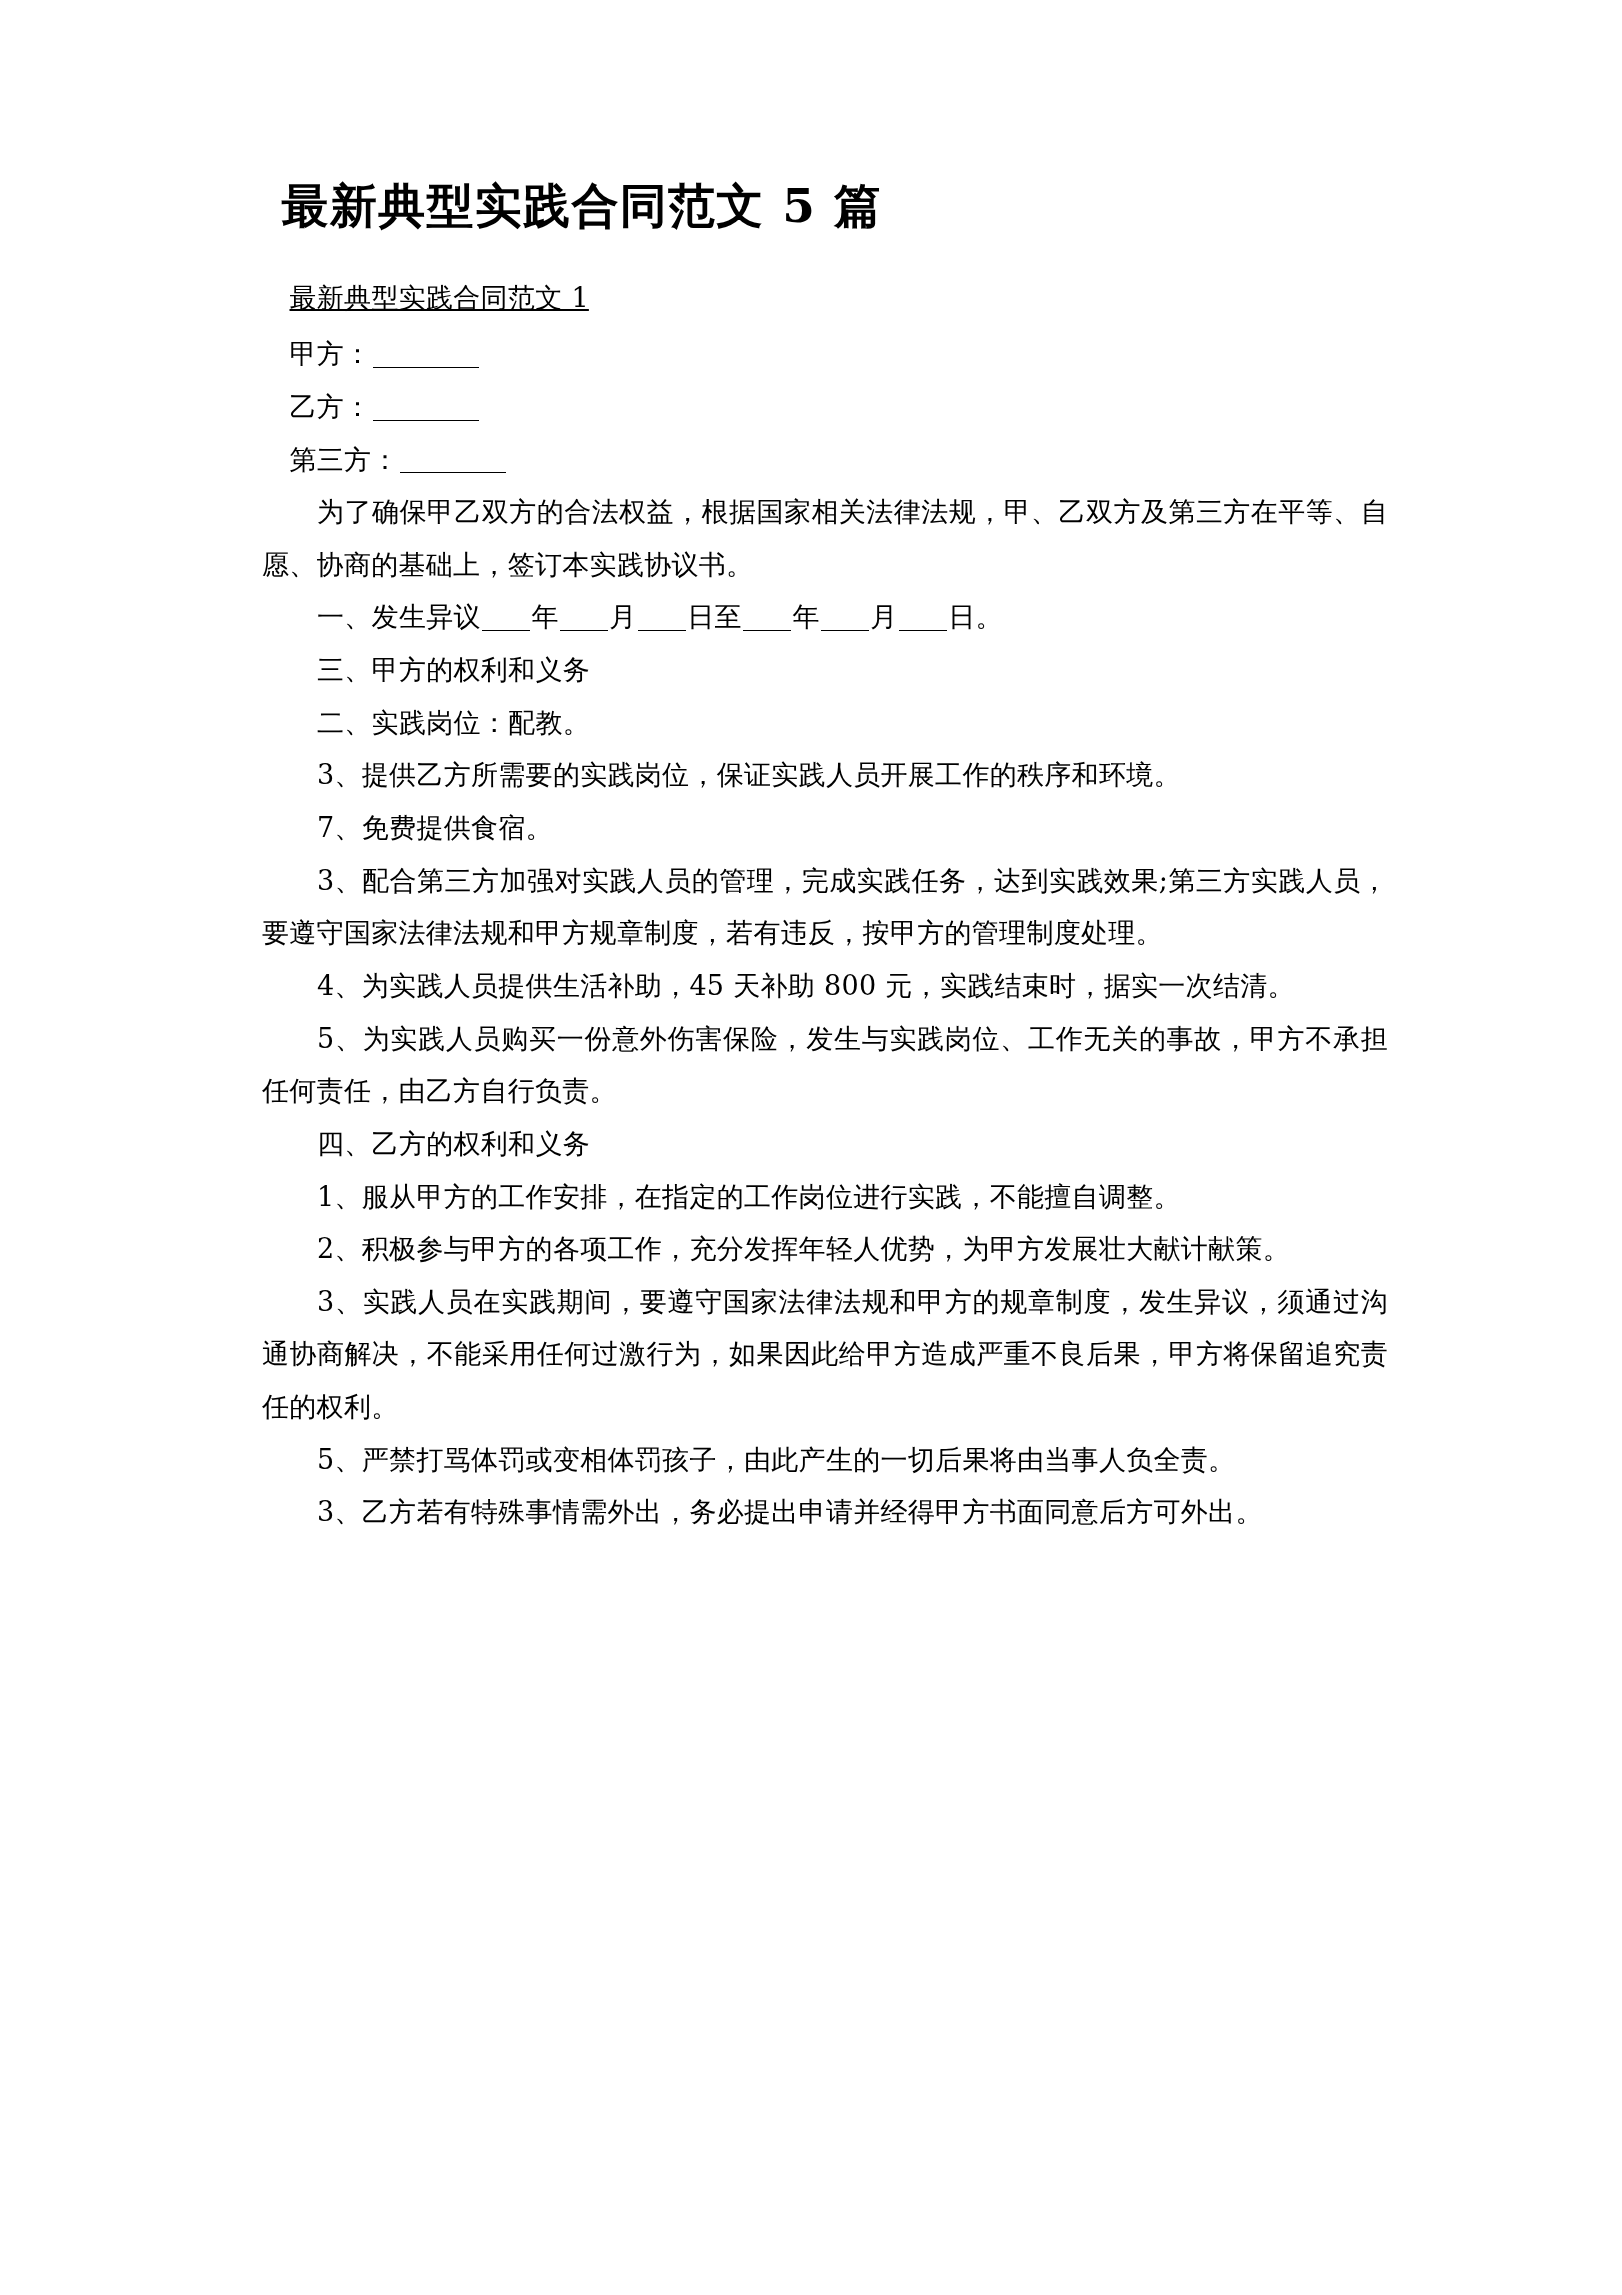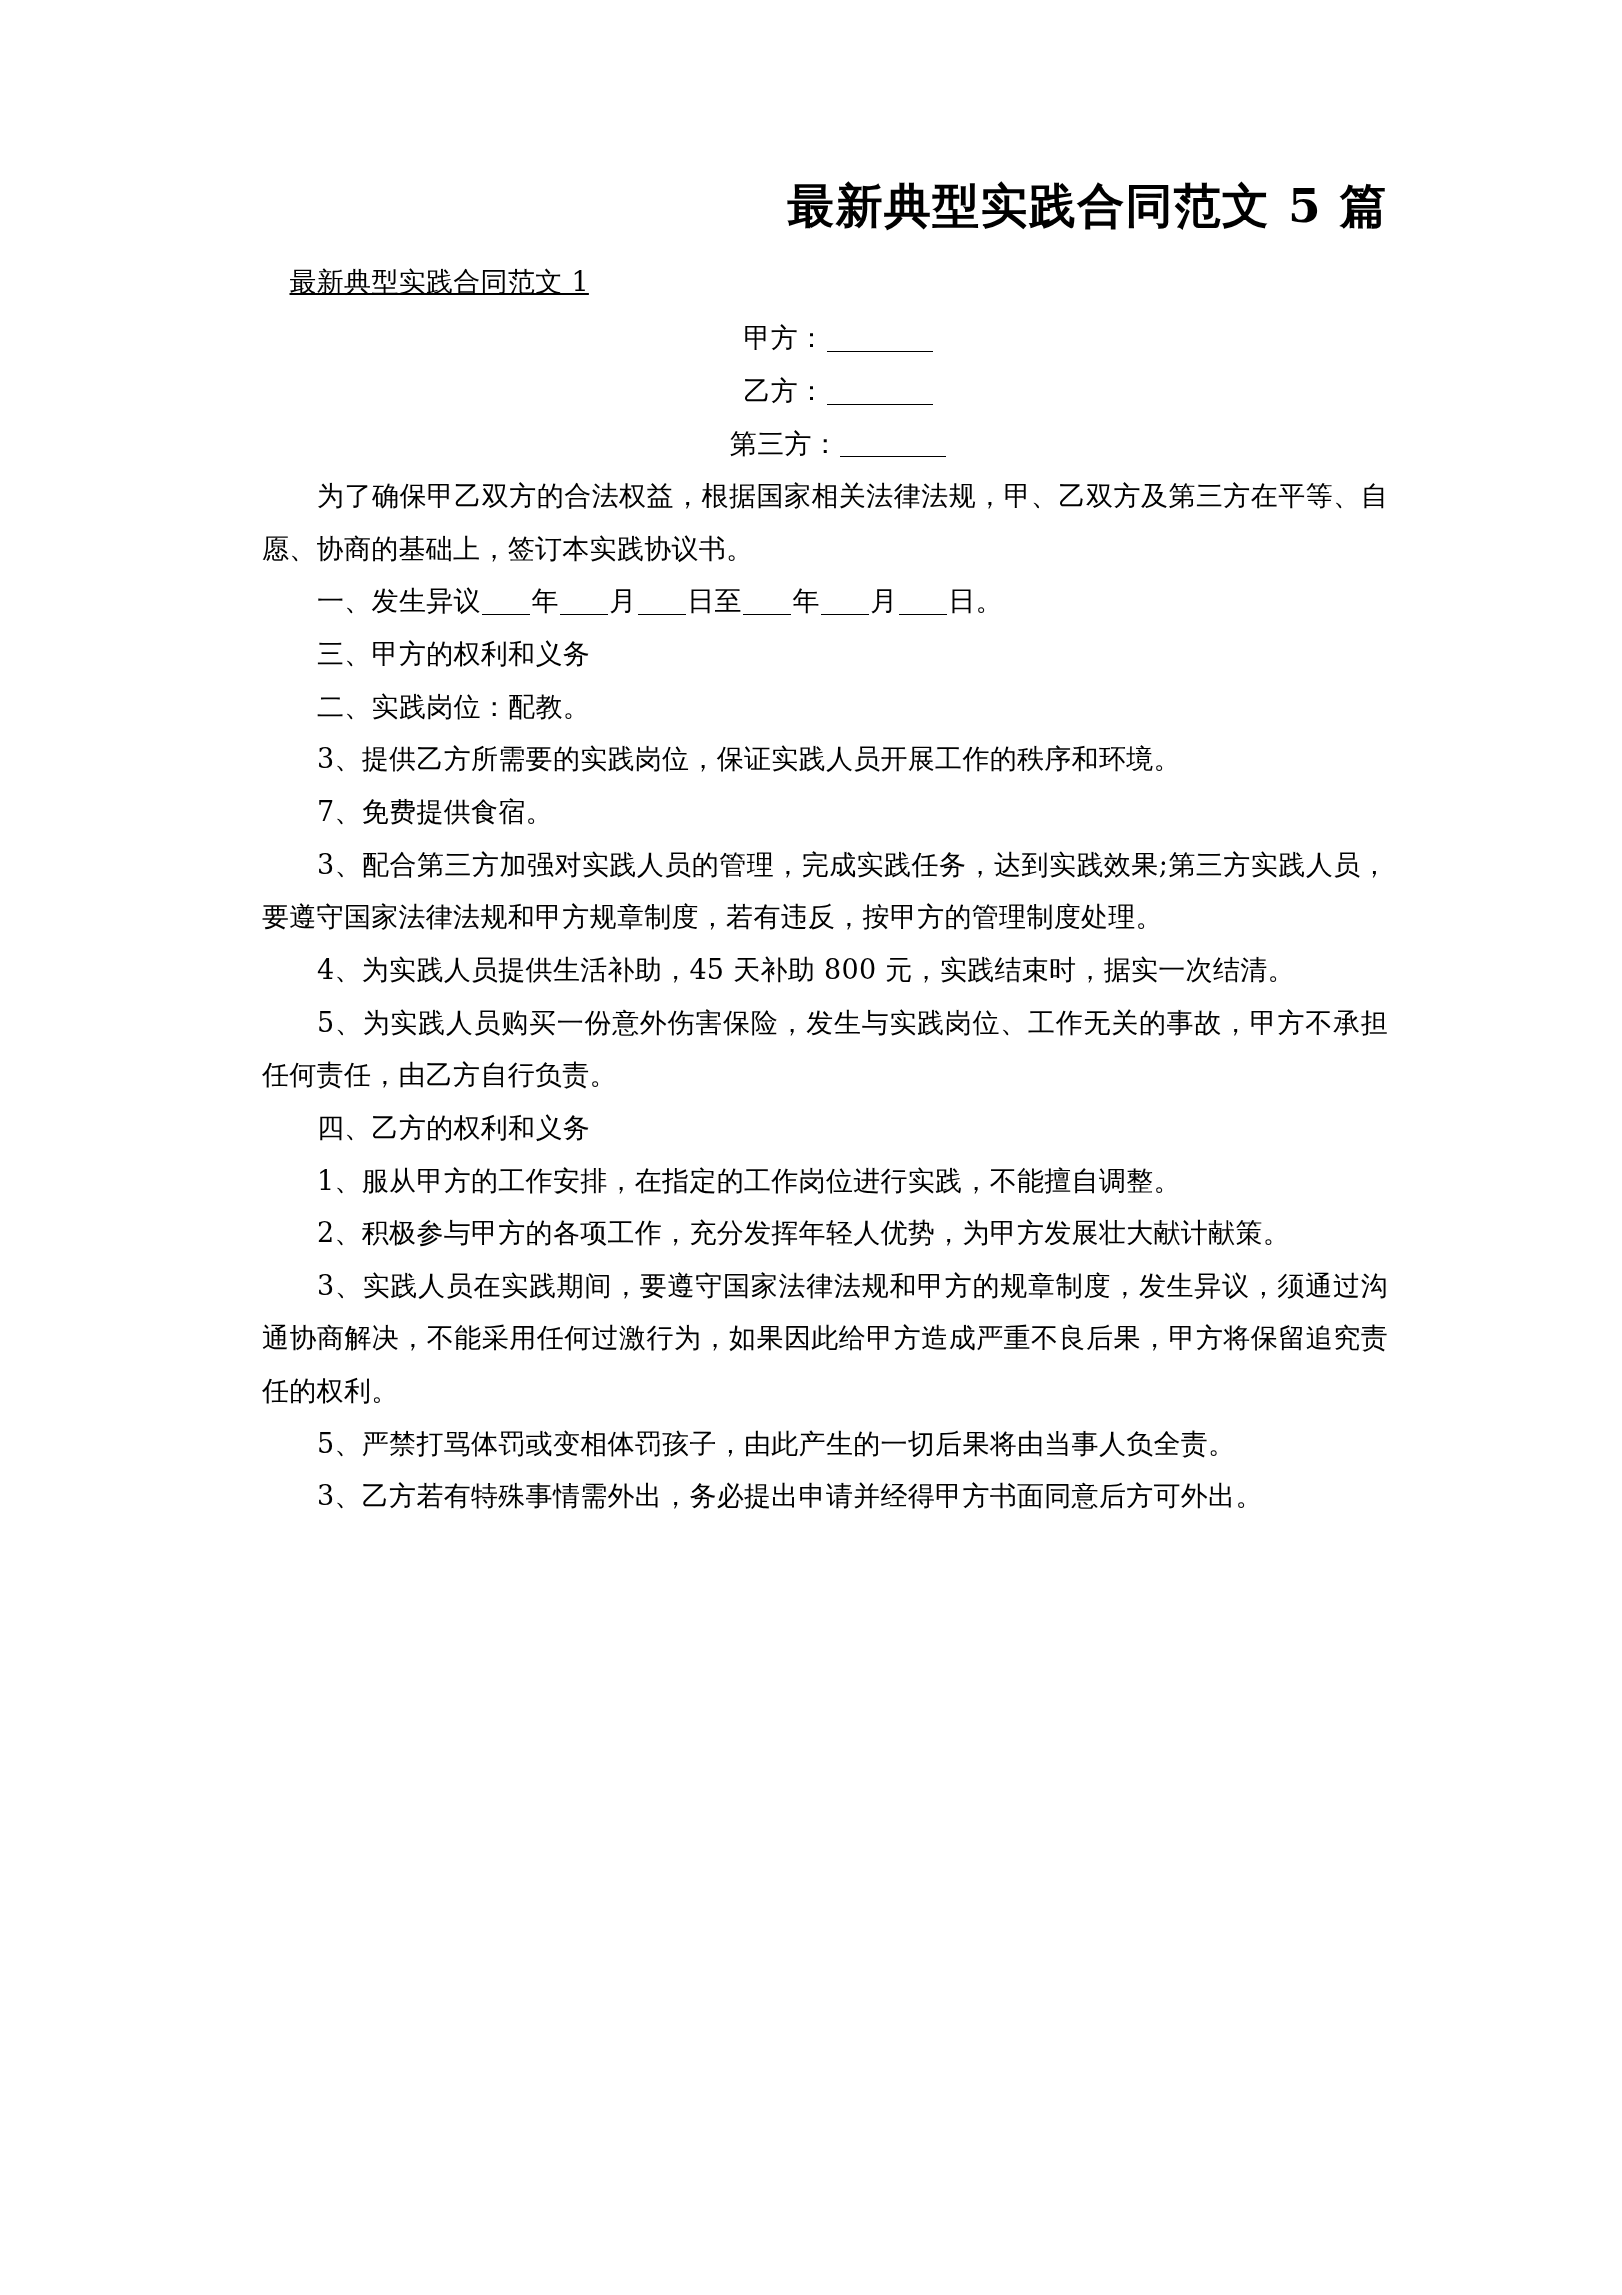--- a/index.html
+++ b/index.html
@@ -19,42 +19,41 @@
   }
   .content {
     position: absolute;
     left: 262px;
     top: 177px;
     width: 1126px;
   }
   .doc-title {
     font-size: 47px;
     font-weight: bold;
-    text-align: right;
+    text-align: left;
     line-height: 1.25;
     letter-spacing: 1.3px;
-    margin: 0 0 20px 0;
+    margin: 0 0 36px 0;
     padding-left: 19.6px;
   }
   .subtitle {
     font-size: 27px;
     line-height: 1.95;
     margin: 0 0 3.9px 0;
     padding-left: 27.5px;
     letter-spacing: 0.3px;
     text-decoration: underline;
   }
   .party-line {
     font-size: 27px;
     line-height: 1.95;
     margin: 0;
     padding-left: 27.5px;
     white-space: nowrap;
     letter-spacing: 0.3px;
-    text-align: center;
   }
   .blank {
     display: inline-block;
     border-bottom: 1.3px solid #000;
     height: 1.05em;
     vertical-align: -0.18em;
     margin: 0 1.3px;
   }
   .blank-party { width: 106px; }
   .blank-sm { width: 48px; }

